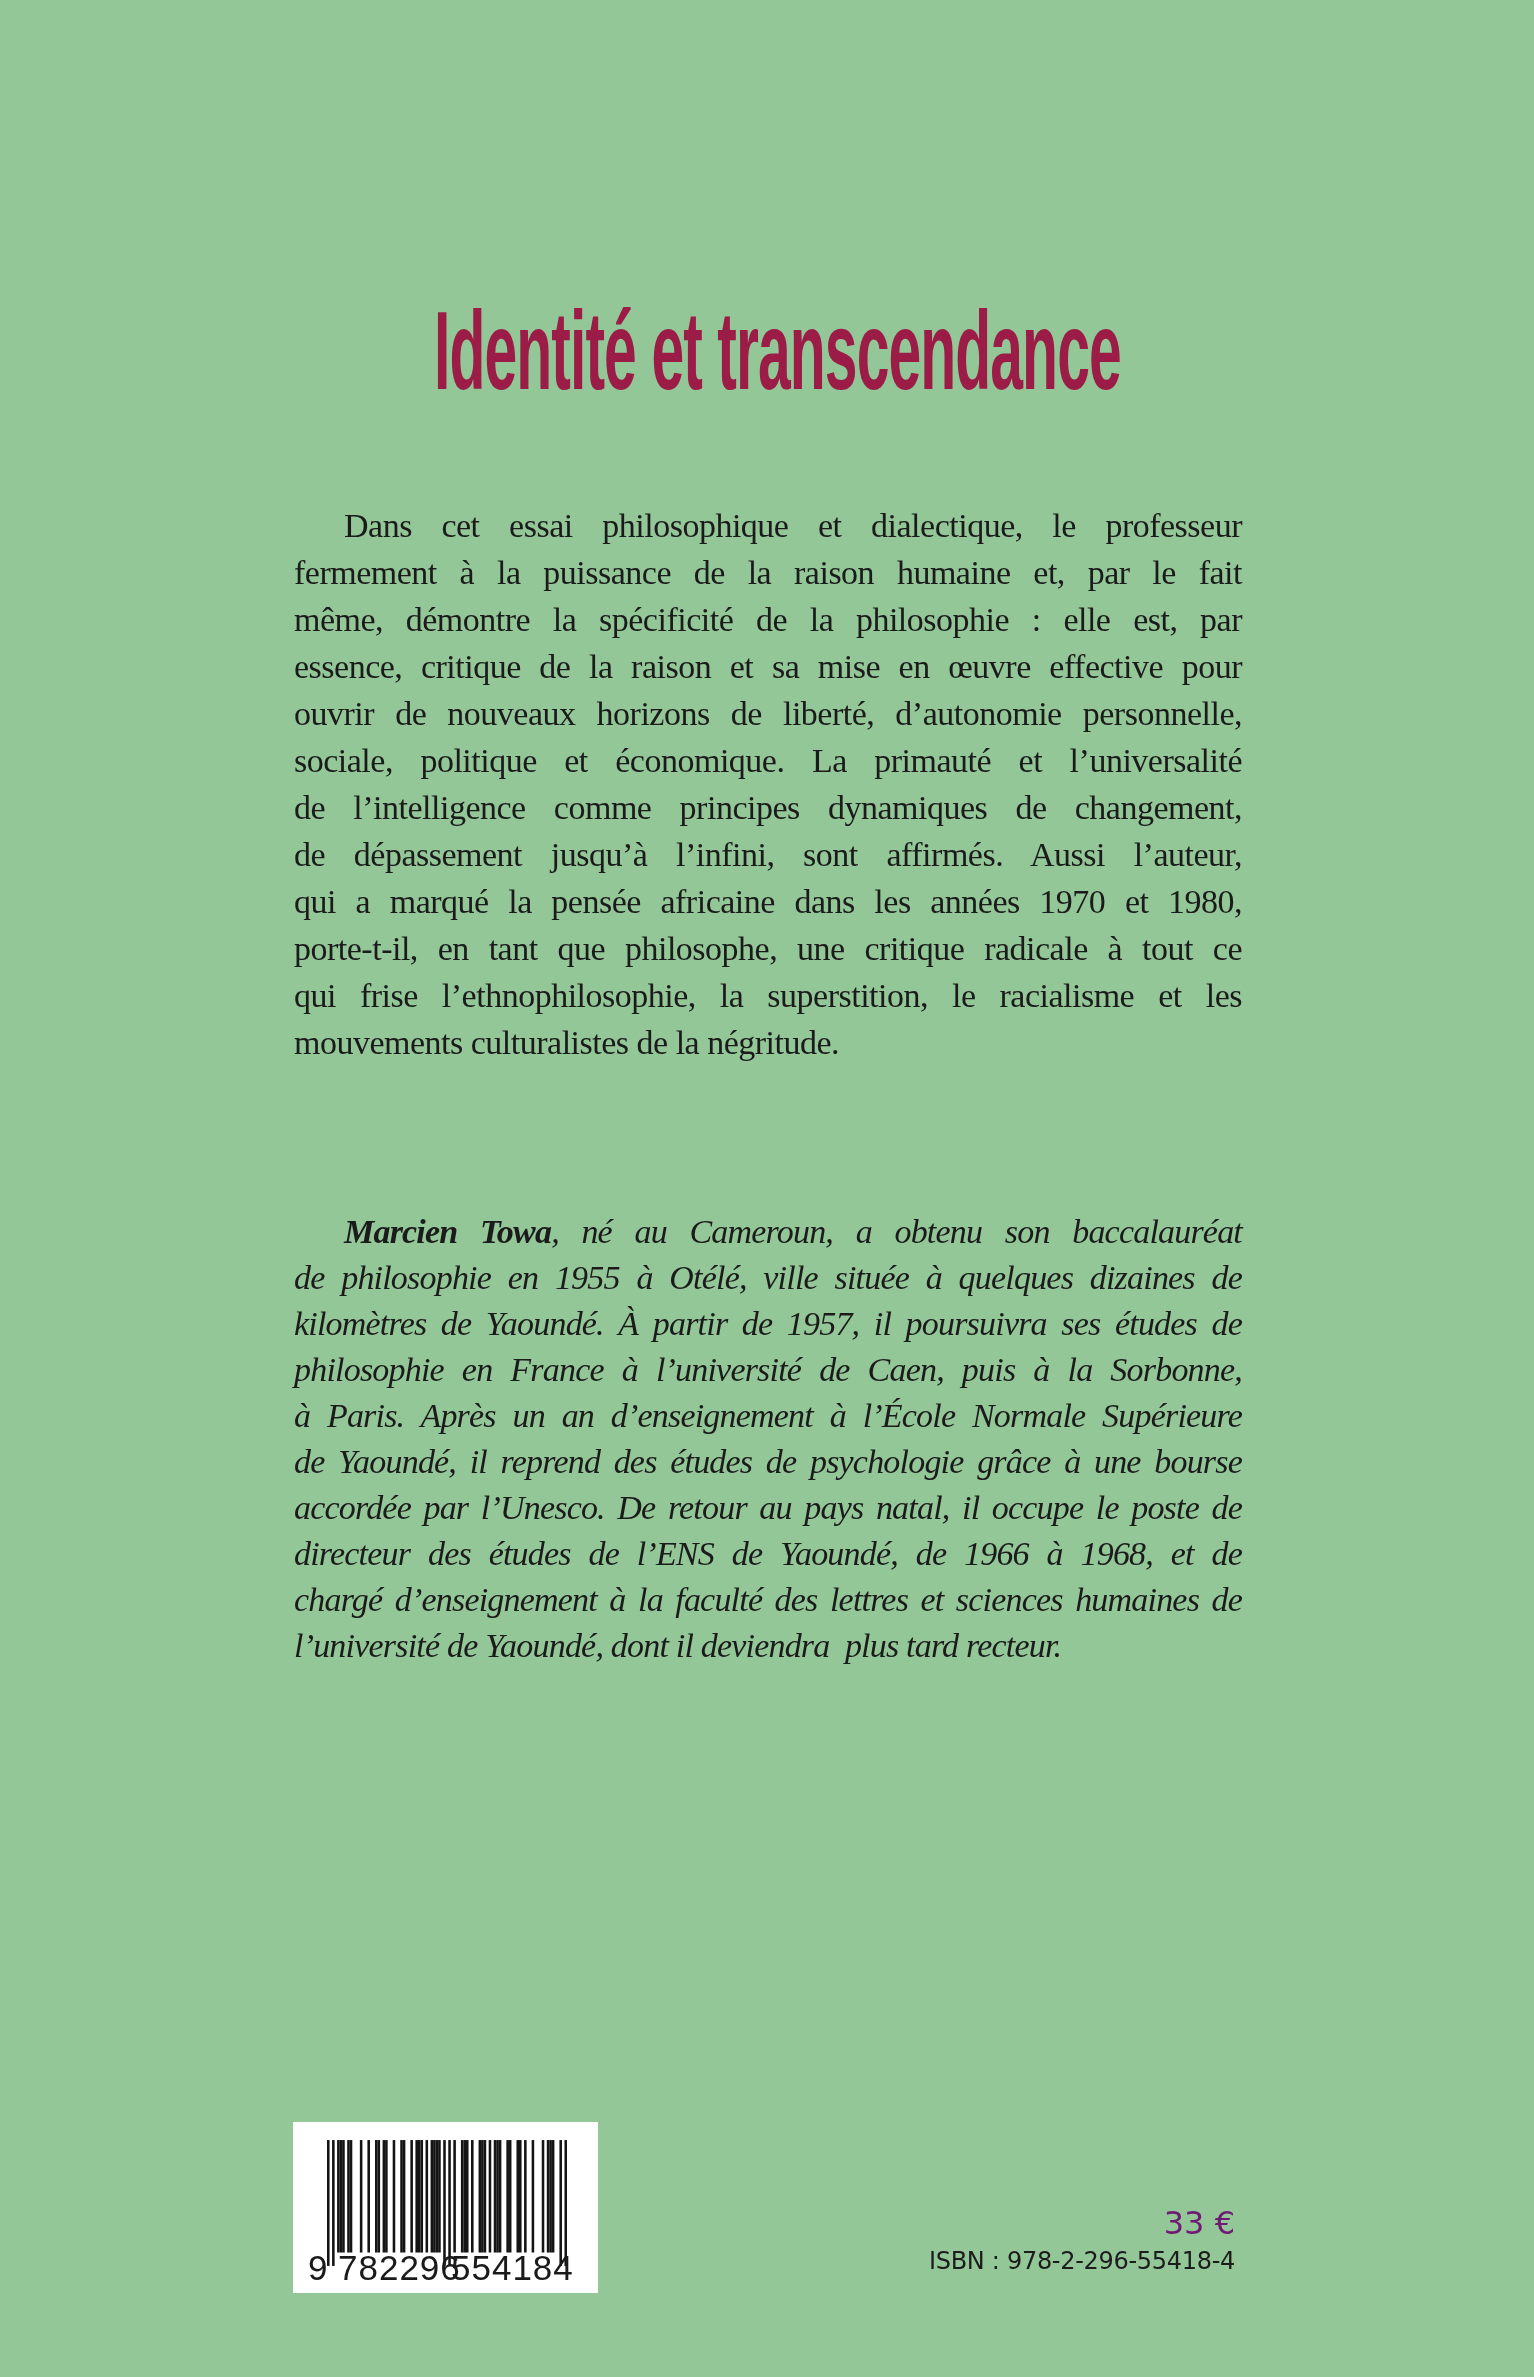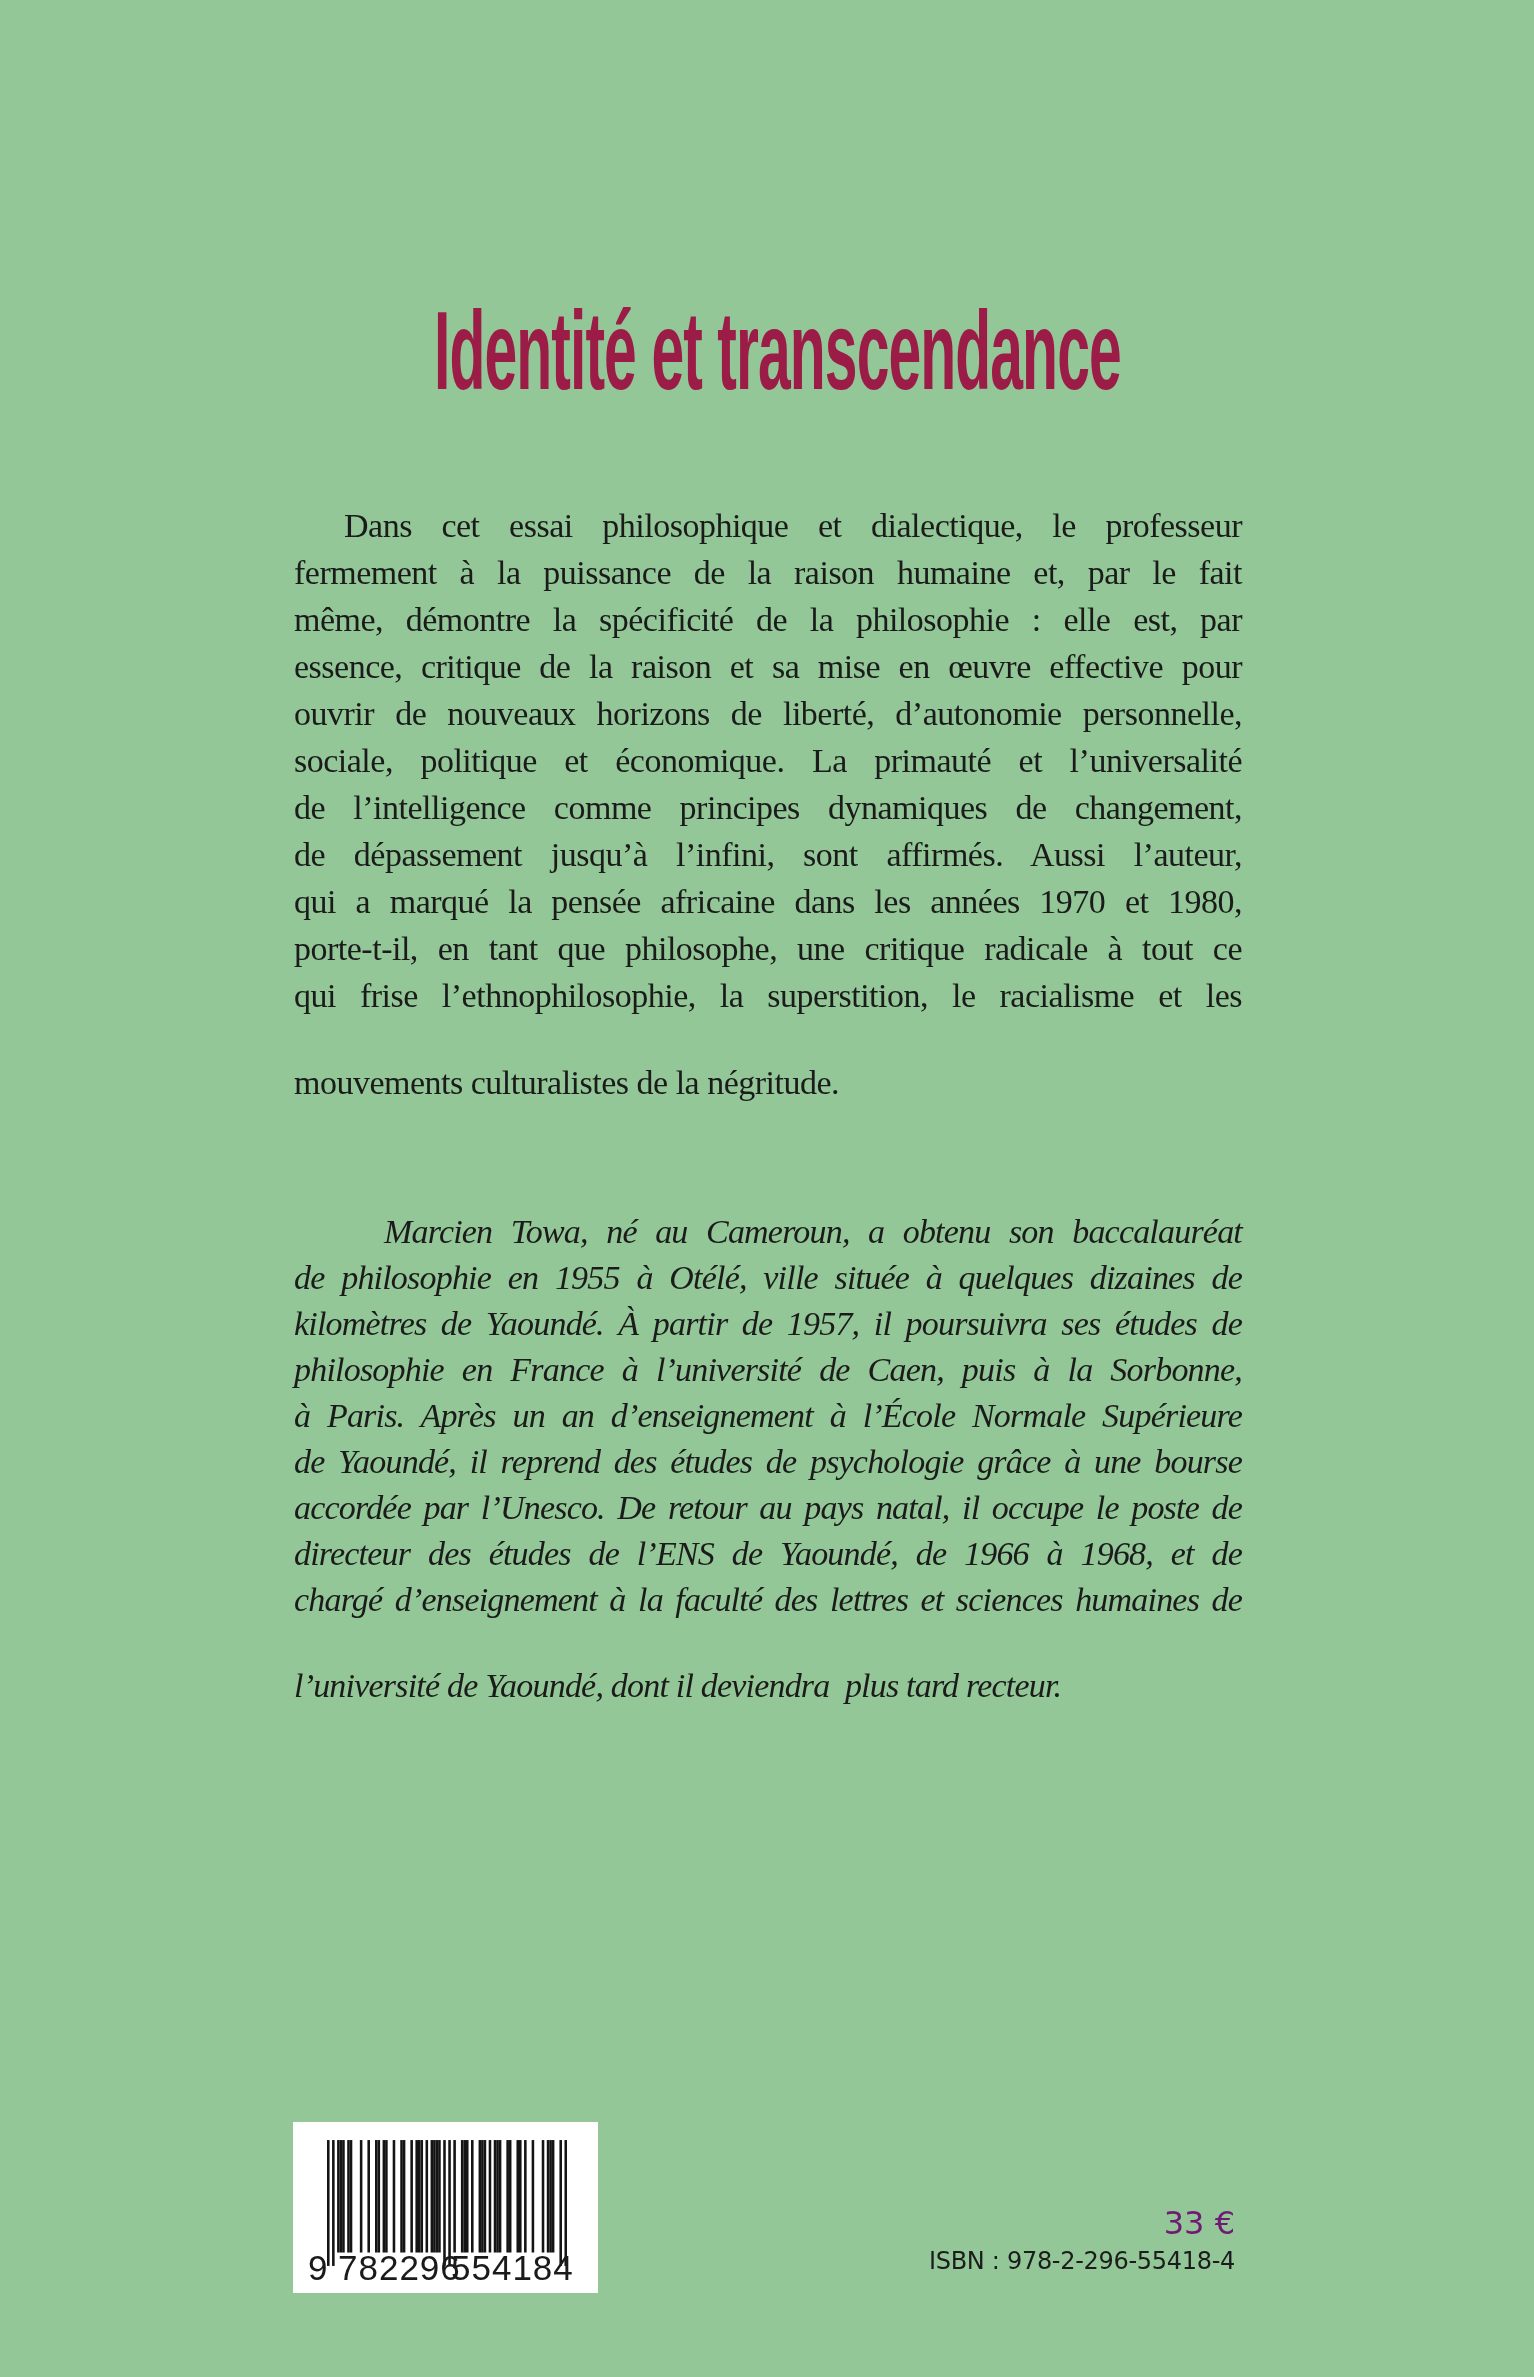--- a/index.html
+++ b/index.html
@@ -52,21 +52,20 @@
       width: 100%;
       white-space: nowrap;
       text-align: justify;
       text-align-last: justify;
       height: 47px;
       line-height: 47px;
       overflow: visible;
     }
     .para .line.last {
       text-align-last: left;
-      margin-top: 40px;
     }
     .para .line.indent {
       padding-left: 50px;
       box-sizing: border-box;
     }
 
     .summary {
       top: 502px;
       font-size: 34px;
       letter-spacing: -0.5px;
@@ -75,22 +74,21 @@
     .summary .line { height: 47px; line-height: 47px; }
 
     .bio {
       top: 1209px;
       font-size: 34px;
       font-style: italic;
       letter-spacing: -0.8px;
     }
     .bio .line { height: 46px; line-height: 46px; }
     .bio .author-name {
-      font-weight: normal;
-      margin-left: 40px;
+      font-weight: bold;
     }
 
     
     .barcode-box {
       position: absolute;
       left: 293px;
       top: 2122px;
       width: 305px;
       height: 171px;
       background: #ffffff;

